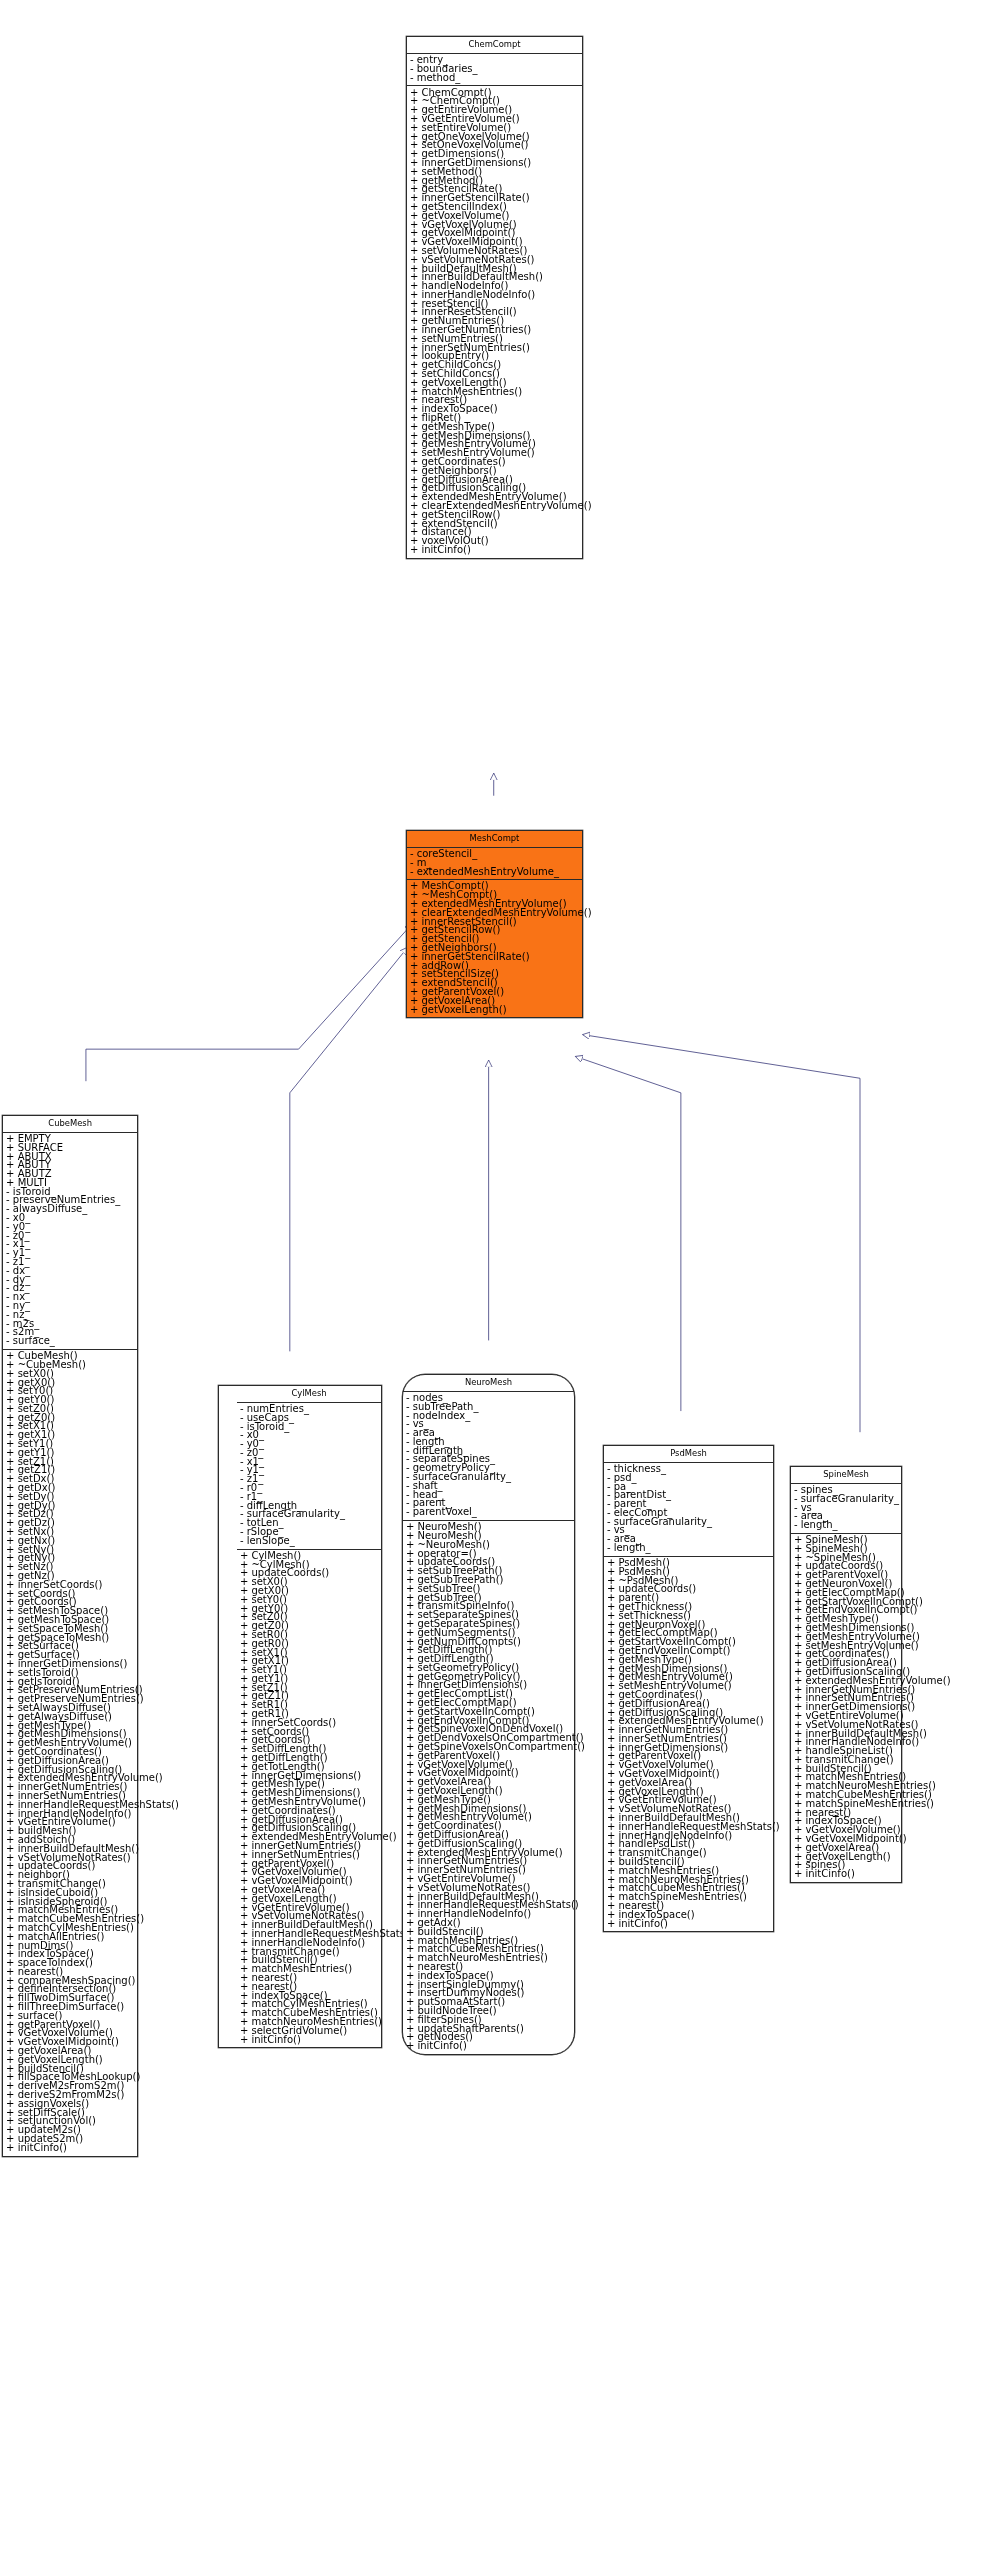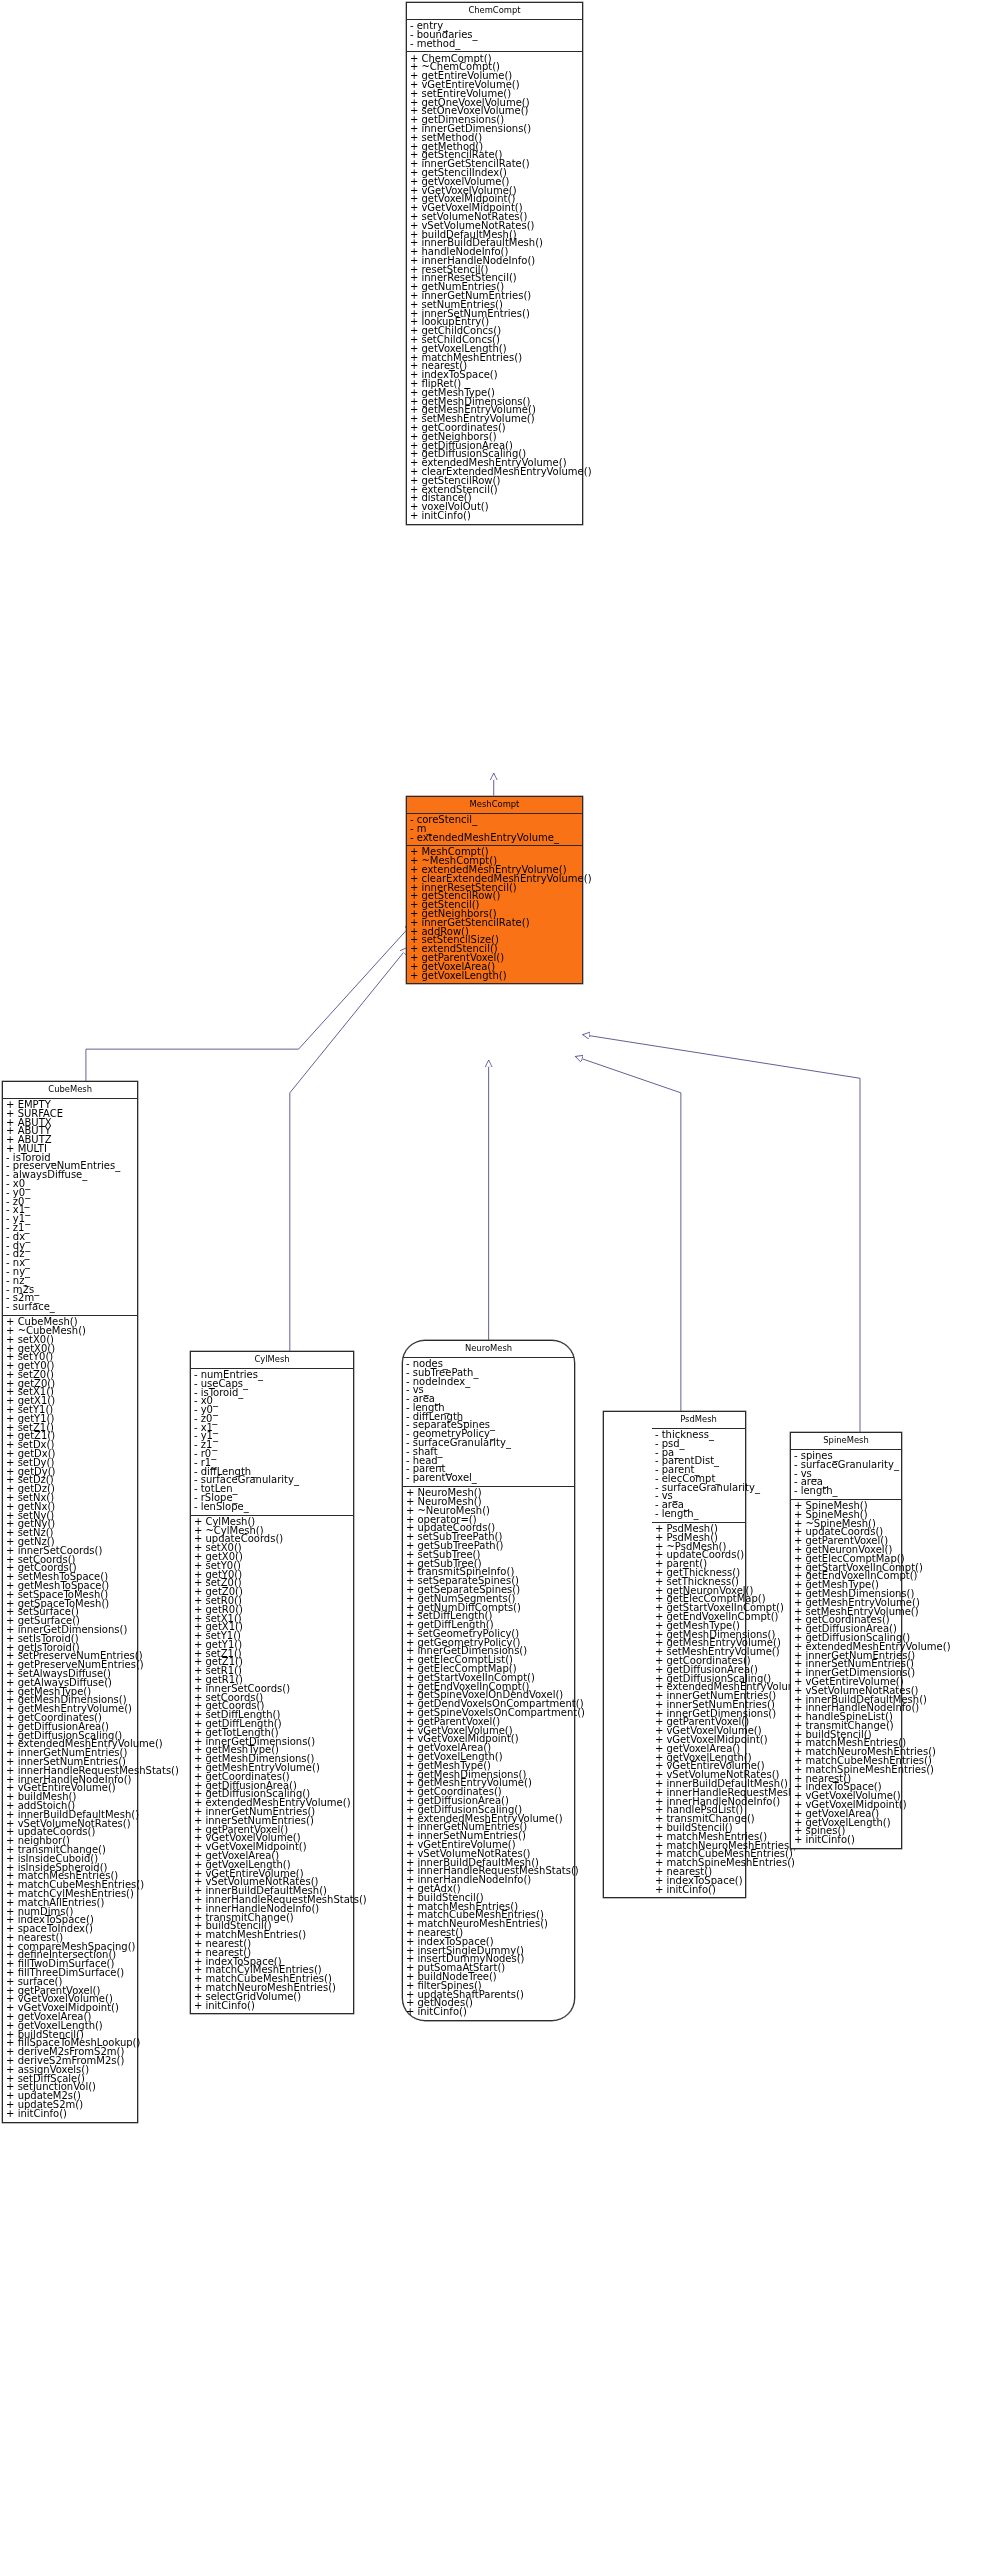--- a/index.html
+++ b/index.html
@@ -9,20 +9,21 @@
   }
   #canvas{position:absolute;left:0;top:0;width:994px;height:2576px;}
   svg.edges{position:absolute;left:0;top:0;width:994px;height:2576px;pointer-events:none;}
 
   .uml-class{
     position:absolute;
     background:#ffffff;
     border:0.7px solid #2a2a2a;
     box-sizing:border-box;
     box-shadow:0 0 0 0.4px #555;
+    margin-top:34px;
   }
   .uml-class.highlight{background:#f97316;}
   .uml-title{
     text-align:center;
     font-size:8.4px;
     color:#000;
     padding:2.9px 2.9px 3.6px 2.9px;
     border-bottom:0.7px solid #2a2a2a;
     line-height:1.1;
     white-space:nowrap;
@@ -264,21 +265,21 @@
         <div class="uml-row">+ deriveM2sFromS2m()</div>
         <div class="uml-row">+ deriveS2mFromM2s()</div>
         <div class="uml-row">+ assignVoxels()</div>
         <div class="uml-row">+ setDiffScale()</div>
         <div class="uml-row">+ setJunctionVol()</div>
         <div class="uml-row">+ updateM2s()</div>
         <div class="uml-row">+ updateS2m()</div>
         <div class="uml-row">+ initCinfo()</div>
       </div>
     </div>
-    <div class="uml-class" style="left: 190px; top: 1351px; width: 164px;">
+    <div class="uml-class" style="left: 218px; top: 1351px; width: 164px; padding-left: 18px;">
       <div class="uml-title">CylMesh</div>
       <div class="uml-attrs">
         <div class="uml-row">- numEntries_</div>
         <div class="uml-row">- useCaps_</div>
         <div class="uml-row">- isToroid_</div>
         <div class="uml-row">- x0_</div>
         <div class="uml-row">- y0_</div>
         <div class="uml-row">- z0_</div>
         <div class="uml-row">- x1_</div>
         <div class="uml-row">- y1_</div>
@@ -424,21 +425,21 @@
         <div class="uml-row">+ insertSingleDummy()</div>
         <div class="uml-row">+ insertDummyNodes()</div>
         <div class="uml-row">+ putSomaAtStart()</div>
         <div class="uml-row">+ buildNodeTree()</div>
         <div class="uml-row">+ filterSpines()</div>
         <div class="uml-row">+ updateShaftParents()</div>
         <div class="uml-row">+ getNodes()</div>
         <div class="uml-row">+ initCinfo()</div>
       </div>
     </div>
-    <div class="uml-class" style="left: 603px; top: 1411px; width: 143px; padding-left: 48px;">
+    <div class="uml-class" style="left: 603px; top: 1411px; width: 171px;">
       <div class="uml-title">PsdMesh</div>
       <div class="uml-attrs">
         <div class="uml-row">- thickness_</div>
         <div class="uml-row">- psd_</div>
         <div class="uml-row">- pa_</div>
         <div class="uml-row">- parentDist_</div>
         <div class="uml-row">- parent_</div>
         <div class="uml-row">- elecCompt_</div>
         <div class="uml-row">- surfaceGranularity_</div>
         <div class="uml-row">- vs_</div>

